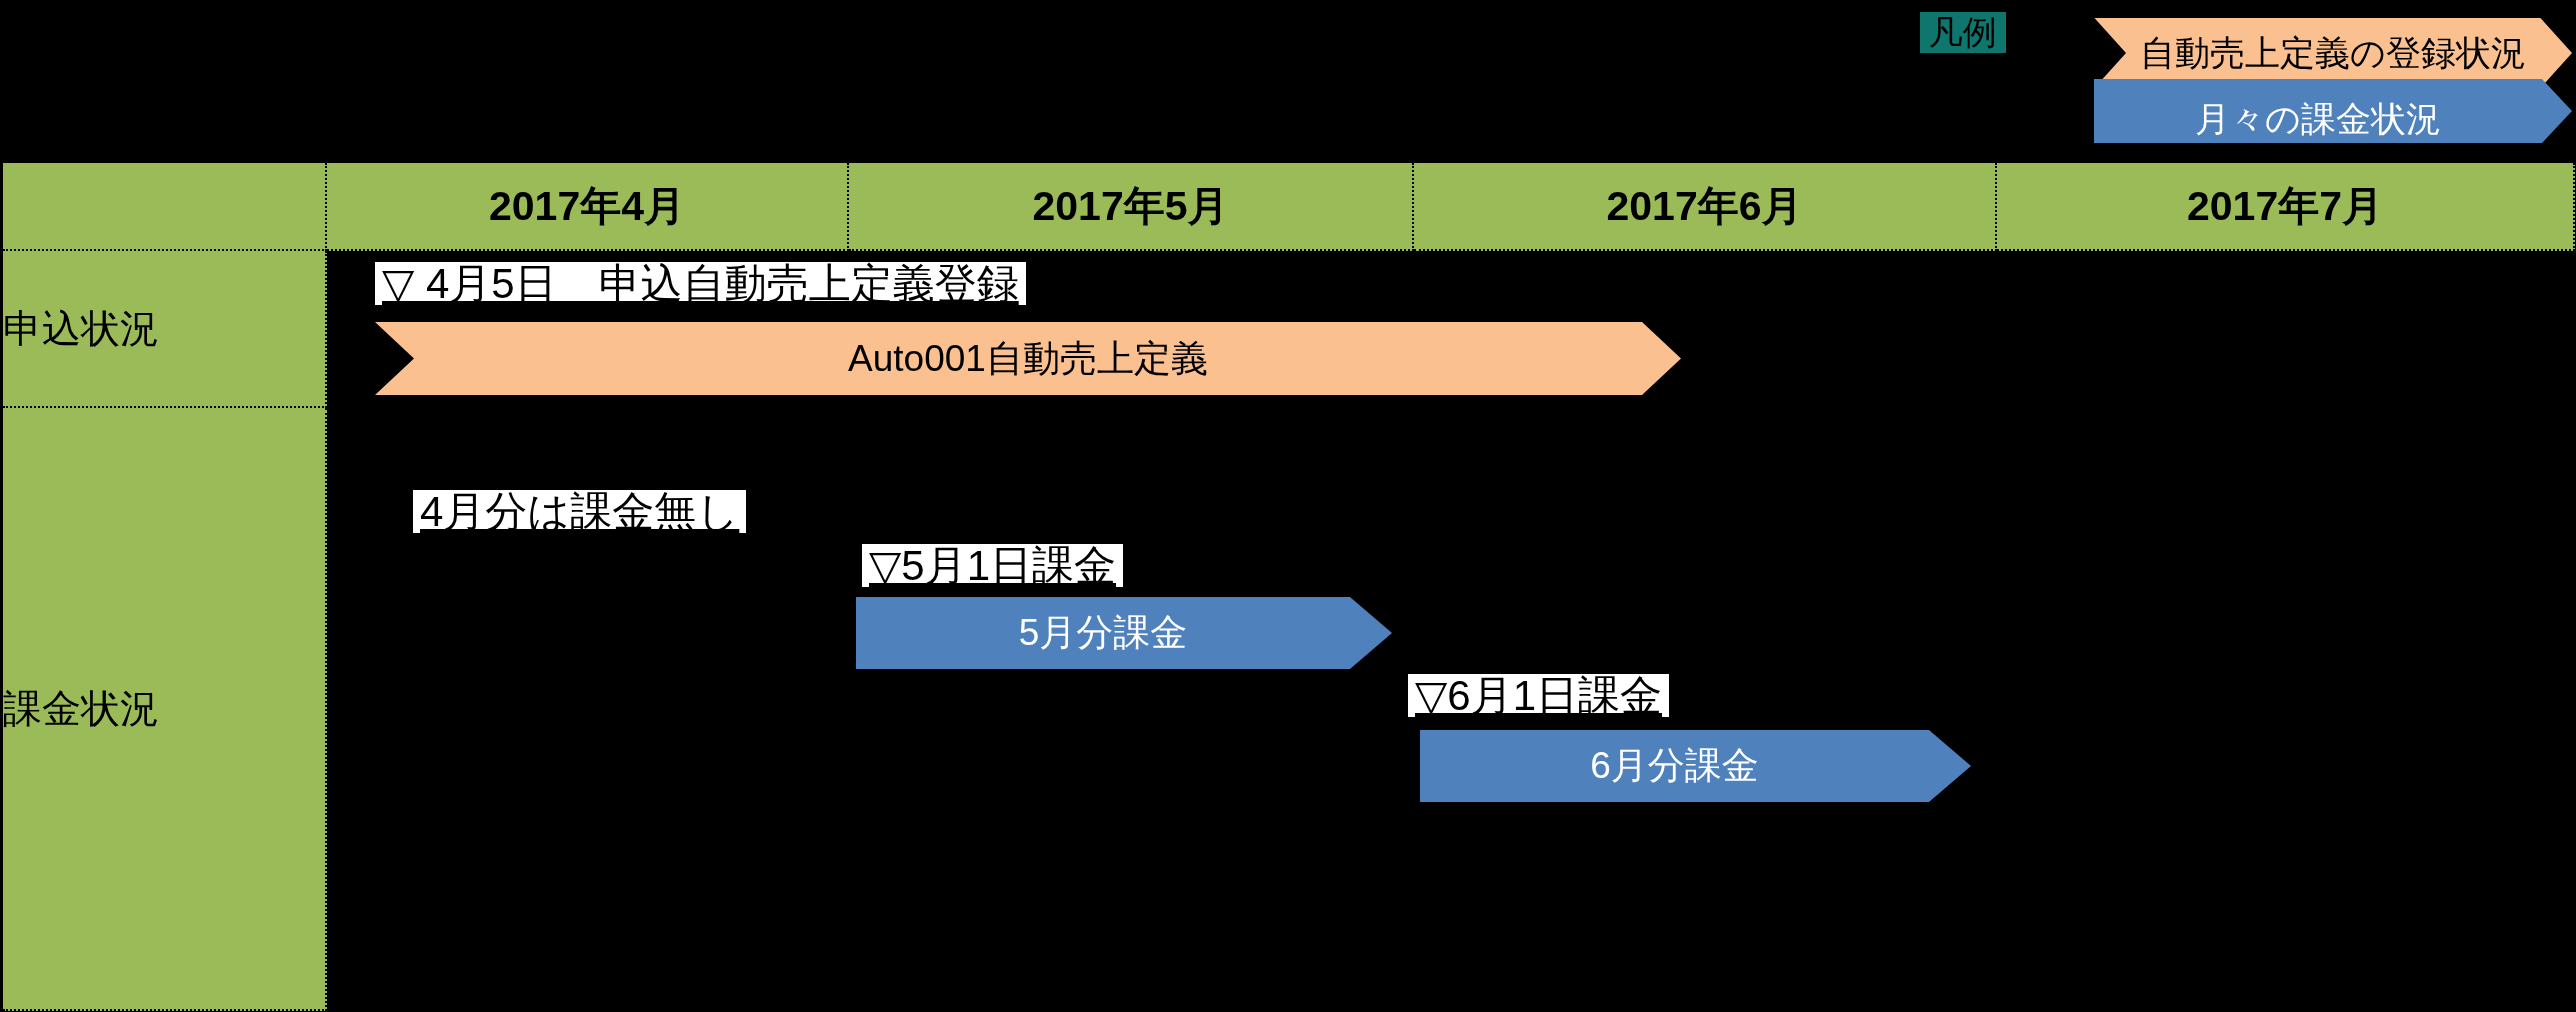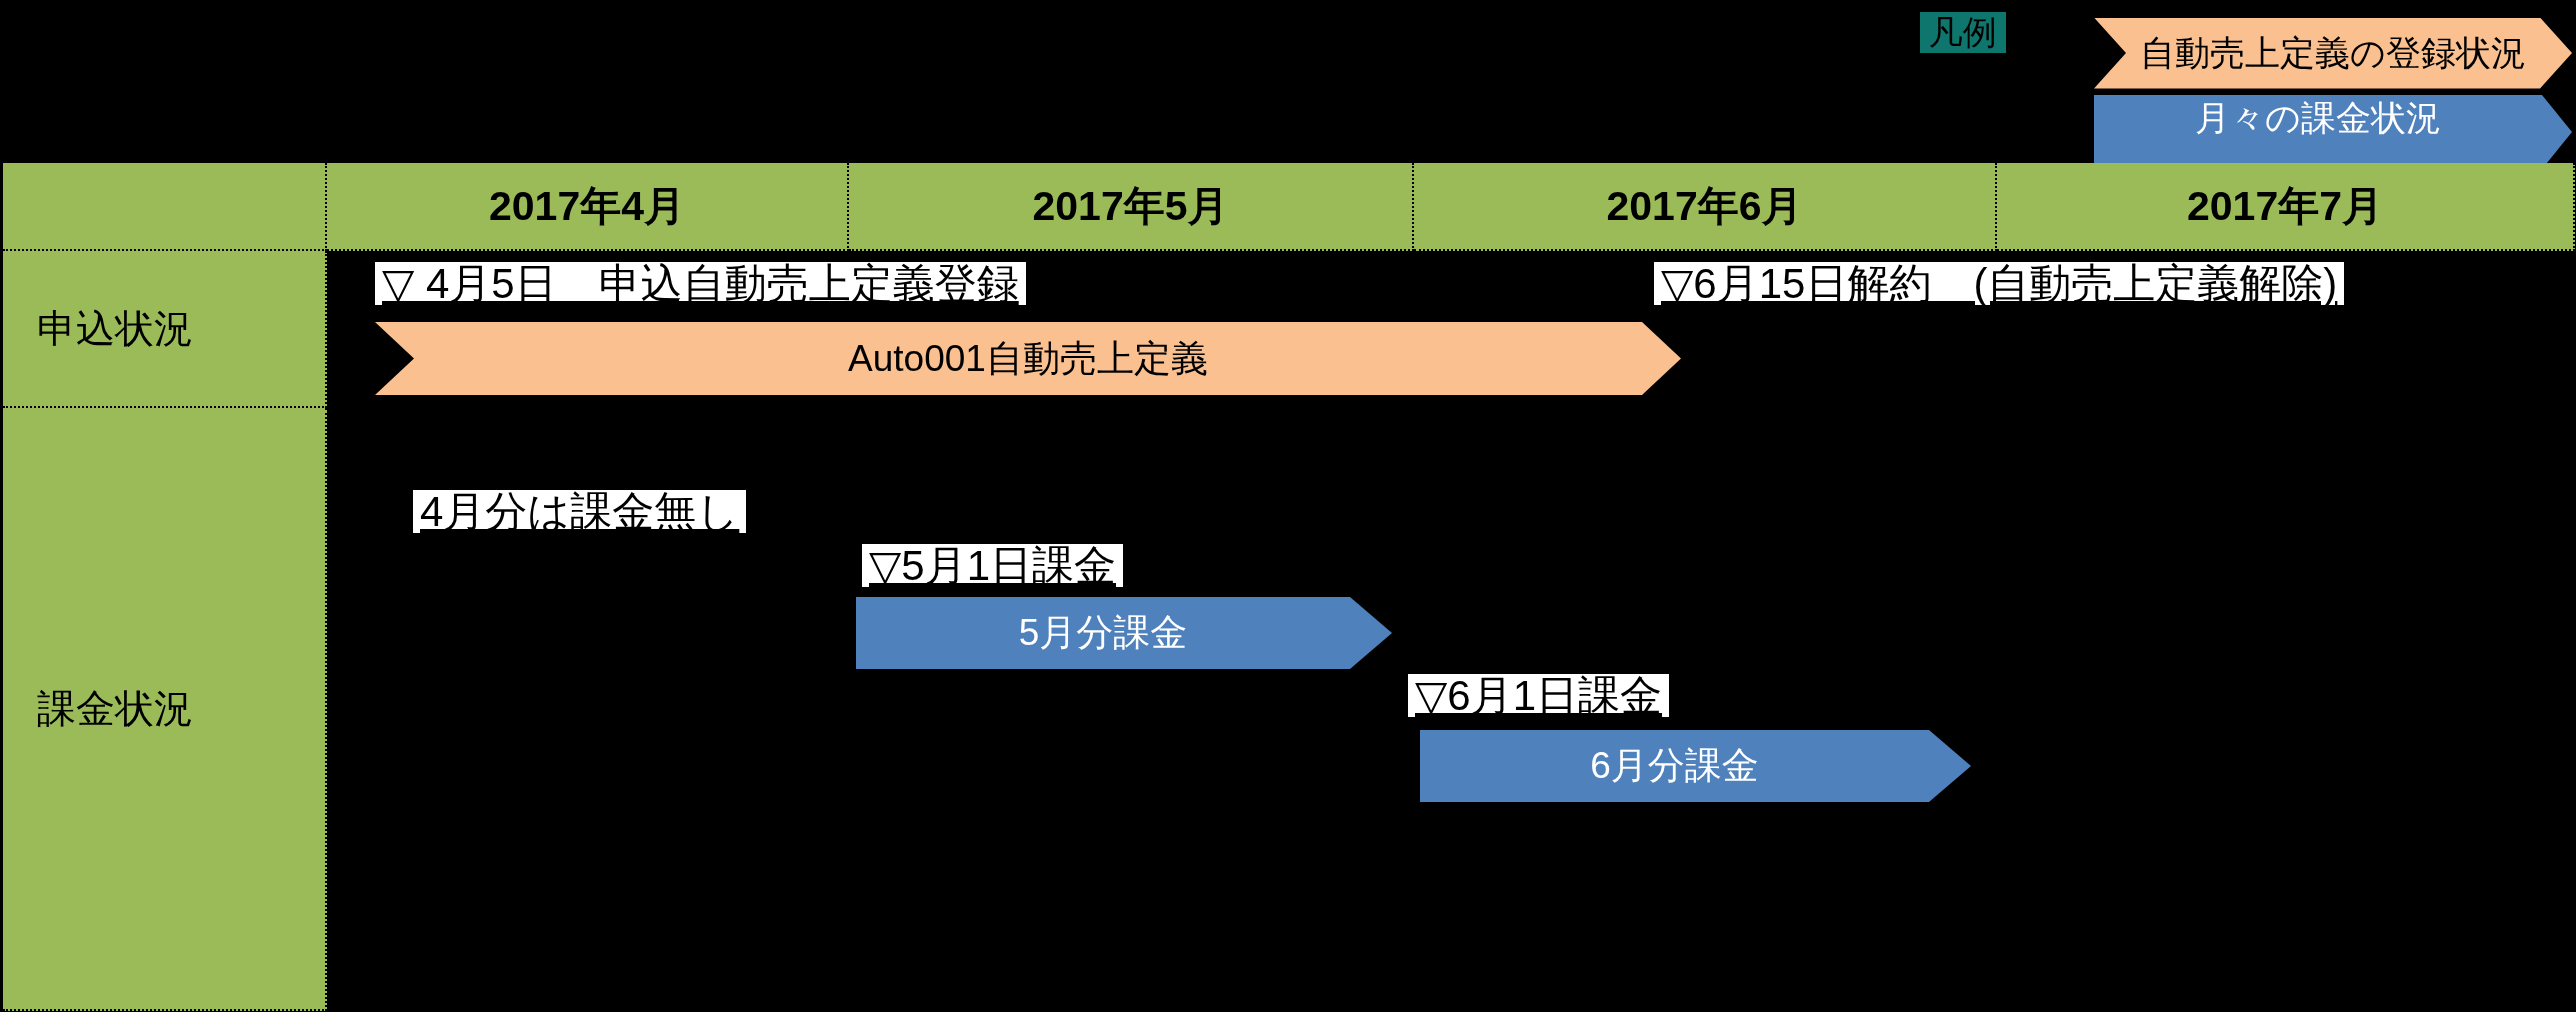--- a/index.html
+++ b/index.html
@@ -13,38 +13,38 @@
     font-size:34px;line-height:41px;padding:0 8.8px;white-space:nowrap;
   }
   .legend-chevron{
     position:absolute;left:2094px;top:17.6px;width:478px;height:71px;background:#FAC090;
     clip-path:polygon(32px 50%,0 0,calc(100% - 32px) 0,100% 50%,calc(100% - 32px) 100%,0 100%);
     display:flex;align-items:center;justify-content:center;
     padding-left:32px;padding-right:32px;box-sizing:border-box;
     font-size:35px;color:#000;white-space:nowrap;
   }
   .legend-pentagon{
-    position:absolute;left:2094px;top:95px;width:478px;height:74px;background:#4F81BD;
+    position:absolute;left:2094px;top:79px;width:478px;height:64px;background:#4F81BD;
     clip-path:polygon(0 0,calc(100% - 30px) 0,100% 50%,calc(100% - 30px) 100%,0 100%);
-    display:flex;align-items:flex-start;justify-content:center;
+    display:flex;align-items:flex-end;justify-content:center;
     padding-right:30px;box-sizing:border-box;
     font-size:35px;color:#fff;white-space:nowrap;
   }
   
   .table{
     position:absolute;left:0;top:163px;width:2572px;height:848px;
     border-left:3.5px solid #000;
     display:grid;
     grid-template-columns:324px 522px 565px 583px 578px;
     grid-template-rows:88px 157px 603px;
   }
   .cell{box-sizing:border-box;border-right:2.6px dotted #000;border-bottom:2.6px dotted #000;}
   .green{background:#9BBB59;}
   .head{display:flex;align-items:center;justify-content:center;font-weight:bold;font-size:41px;}
-  .rowlabel{display:flex;align-items:center;padding-left:34px;font-size:39px;}
+  .rowlabel{display:flex;align-items:center;font-size:39px;}
   .body-span{grid-column:2 / 6;}
   
   .marker{
     position:absolute;background:#fff;color:#000;font-size:42px;line-height:41px;
     padding:0.9px 7px;white-space:nowrap;text-decoration:underline;
   }
   .bar{
     position:absolute;display:flex;align-items:center;justify-content:center;
     box-sizing:border-box;font-size:37px;white-space:nowrap;
   }
@@ -92,21 +92,20 @@
     <div class="cell body-span"></div>
 
     <div class="cell green rowlabel">課金状況</div>
     <div class="cell body-span"></div>
   </div>
 
   <div class="marker" id="reg-marker">▽ 4月5日　申込自動売上定義登録</div>
   <div class="bar bar-chevron" id="reg-bar">
     <span>Auto001自動売上定義</span>
   </div>
-  <div class="marker" id="cancel-marker">▽6月15日解約　(自動売上定義解除)</div>
 
   <div class="marker" id="april-note">4月分は課金無し</div>
   <div class="marker" id="may-marker">▽5月1日課金</div>
   <div class="bar bar-pentagon" id="may-bar">
     <span>5月分課金</span>
   </div>
   <div class="marker" id="june-marker">▽6月1日課金</div>
   <div class="bar bar-pentagon" id="june-bar">
     <span>6月分課金</span>
   </div>

